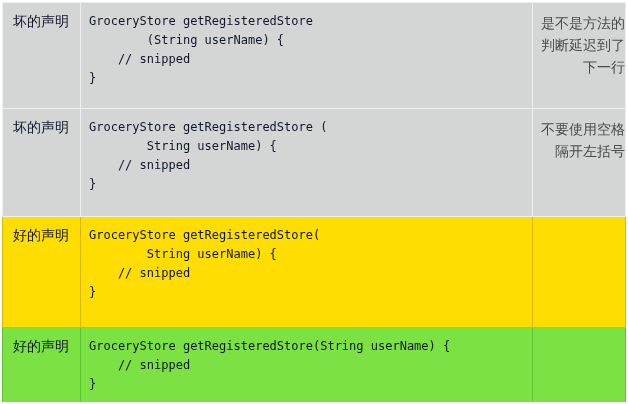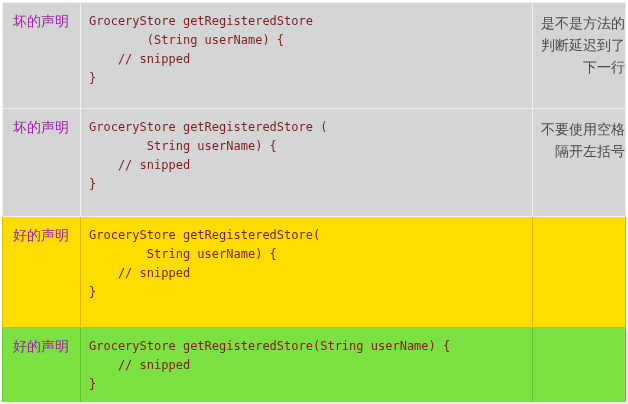--- a/index.html
+++ b/index.html
@@ -34,26 +34,26 @@
   tr.row-good-green td   { background: #7ce142; border-color: #5fc52f; }
 
   tr.r1 td { height: 107px; }
   tr.r2 td { height: 108px; }
   tr.r3 td { height: 111px; }
   tr.r4 td { height: 90px; }
 
   td.label-cell {
     padding: 10px 8px 0 10px;
     font-size: 14px;
-    color: #a21caf;
+    color: #0f172a;
     margin-top: 16px;
   }
   td.code-cell {
     padding: 9px 8px 12px 8px;
-    color: #7f1d1d;
+    color: #0f172a;
   }
   td.code-cell .code {
     font-family: "DejaVu Sans Mono", "Liberation Mono", monospace;
     font-size: 12px;
     line-height: 19px;
     white-space: pre;
   }
   td.note-cell {
     padding: 9px 0 8px 8px;
     font-size: 14px;

